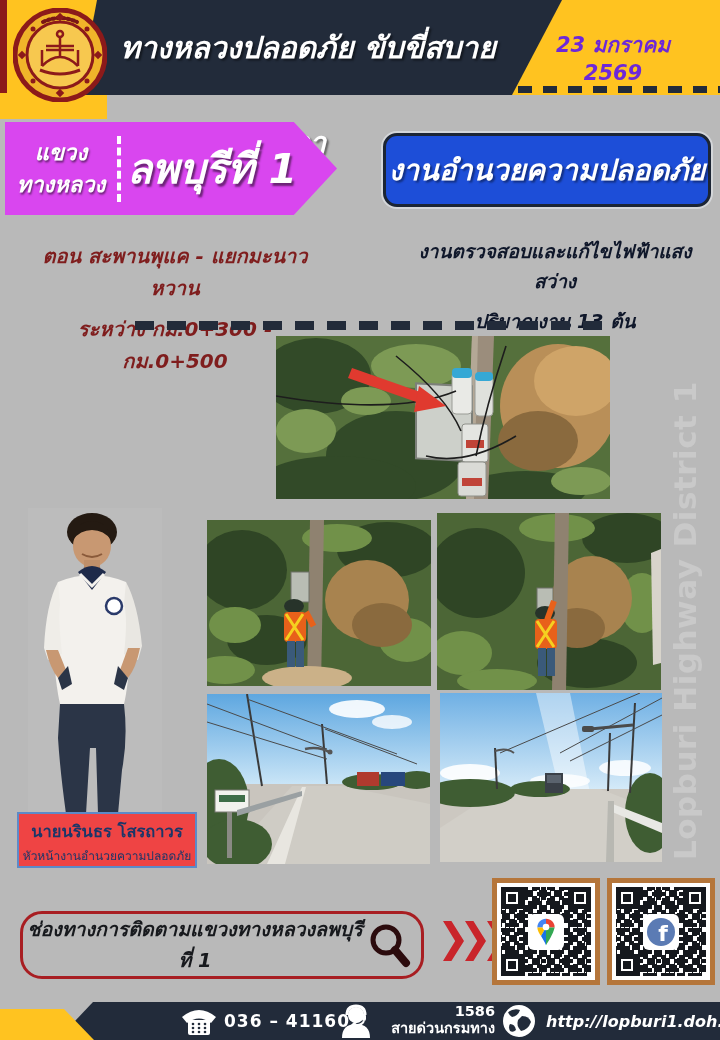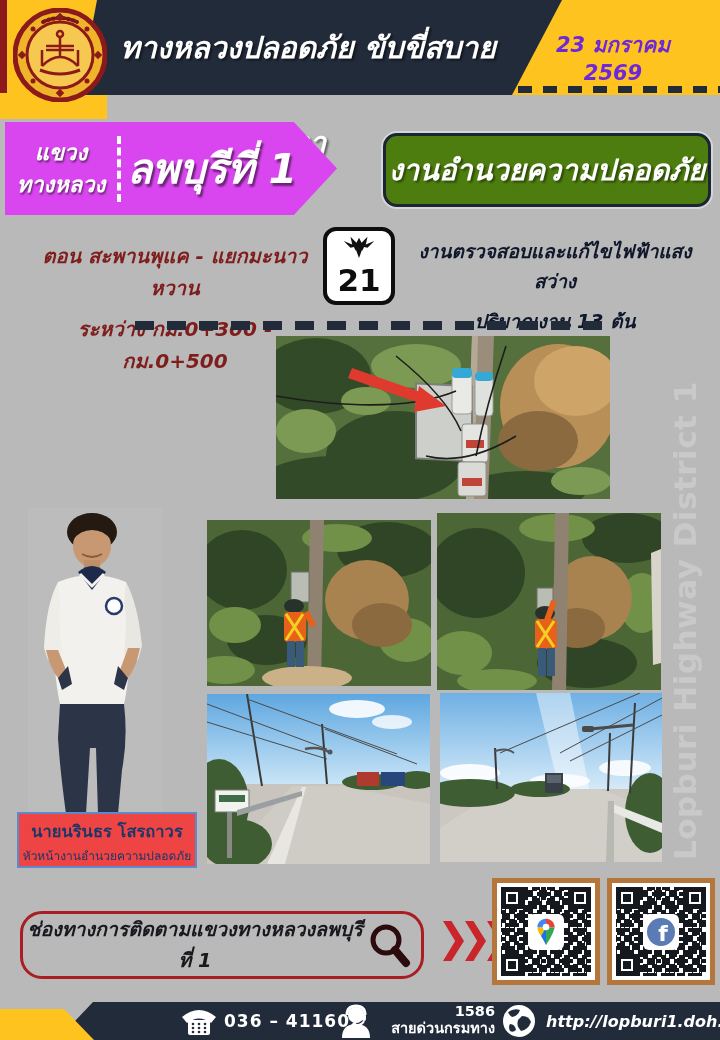--- a/index.html
+++ b/index.html
@@ -29,21 +29,21 @@
   .district{position:absolute;left:5px;top:122px;width:332px;height:93px;background:#d946ef;
           clip-path:polygon(0 0,87% 0,100% 50%,87% 100%,0 100%);
           display:flex;align-items:center;}
   .district-prefix{width:112px;text-align:center;color:#fff;font-weight:bold;font-style:italic;
           font-size:22px;line-height:1.45;text-shadow:1px 2px 2px rgba(0,0,0,.5);}
   .district-divider{width:0;height:66px;border-left:4px dashed #fff;}
   .district-name{flex:1;text-align:center;color:#fff;font-weight:bold;font-style:italic;
           font-size:41px;padding-right:34px;text-shadow:2px 3px 2px rgba(0,0,0,.5);}
 
   
-  .work-badge{position:absolute;left:383px;top:133px;width:322px;height:68px;background:#4d7c0f;
+  .work-badge{position:absolute;left:383px;top:133px;width:322px;height:68px;background:#1d4ed8;
           border:3px solid #1c2534;border-radius:14px;box-shadow:0 0 0 2px #d4d6d9;
           display:flex;align-items:center;justify-content:center;color:#fff;font-size:29px;
           font-weight:bold;font-style:italic;text-shadow:2px 2px 2px rgba(0,0,0,.4);}
 
   
   .section-text{position:absolute;left:25px;top:240px;width:300px;text-align:center;
           color:#7f1d1d;font-size:20px;font-weight:bold;font-style:italic;}
   .section-text div{margin-bottom:9px;}
   .work-text{position:absolute;left:405px;top:236px;width:300px;text-align:center;
           color:#0f172a;font-size:19px;font-weight:bold;font-style:italic;}
@@ -147,27 +147,20 @@
     <div class="district-name">ลพบุรีที่ 1</div>
   </div>
 
   <div class="work-badge">งานอำนวยความปลอดภัย</div>
 
   <div class="section-text">
     <div>ตอน สะพานพุแค - แยกมะนาวหวาน</div>
     <div>ระหว่าง กม.0+300 - กม.0+500</div>
   </div>
 
-  <div class="route-shield">
-    <svg width="34" height="26" viewBox="0 0 40 28" style="margin-top:3px">
-      <path fill="#111" d="M20 3 L23 9 L30 2 L28 11 L38 7 L30 15 L26 14 L24 18 L20 16 L16 18 L14 14 L10 15 L2 7 L12 11 L10 2 L17 9 Z"></path>
-      <path fill="#111" d="M16 16 L20 27 L24 16 Z"></path>
-    </svg>
-    <div class="route-num">21</div>
-  </div>
 
   <div class="work-text">
     <div>งานตรวจสอบและแก้ไขไฟฟ้าแสงสว่าง</div>
     <div>ปริมาณงาน 13 ต้น</div>
   </div>
 
   <div class="mid-dash"></div>
 
   <div class="photo" style="left:276px;top:336px;">
     <svg width="334" height="163" viewBox="0 0 334 163">

